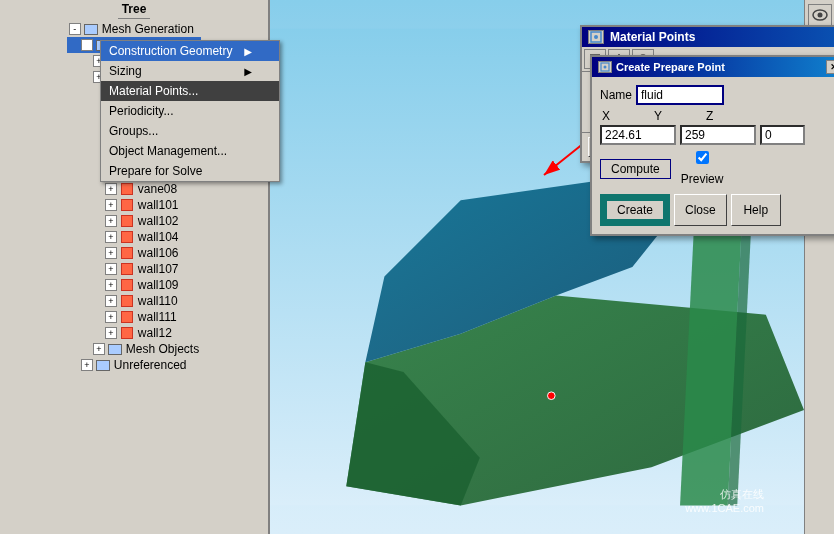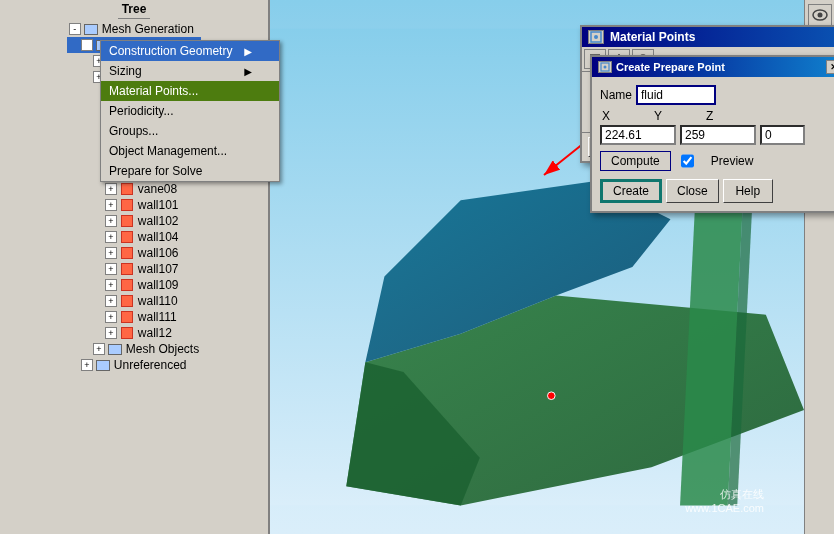--- a/index.html
+++ b/index.html
@@ -294,21 +294,21 @@
 
     .form-input {
       border: 2px inset #808080;
       background: white;
       padding: 1px 3px;
       font-size: 12px;
       height: 20px;
     }
 
     .form-input-name {
-      width: 80px;
+      width: 88px;
       border: 2px solid #000080;
     }
 
     .form-input-coord {
       width: 76px;
     }
 
     .win-btn {
       background: #d4d0c8;
       border-top: 1px solid #ffffff;
@@ -504,21 +504,21 @@
 
   <div class="context-menu" style="left:100px; top:40px;">
     <div class="context-menu-item highlighted">
       <span>Construction Geometry</span>
       <span class="arrow">▶</span>
     </div>
     <div class="context-menu-item">
       <span>Sizing</span>
       <span class="arrow">▶</span>
     </div>
-    <div class="context-menu-item" style="background:#4d7c0f;color:white;">
+    <div class="context-menu-item" style="background:#404040;color:white;">
       <span>Material Points...</span>
     </div>
     <div class="context-menu-item">
       <span>Periodicity...</span>
     </div>
     <div class="context-menu-item">
       <span>Groups...</span>
     </div>
     <div class="context-menu-item">
       <span>Object Management...</span>
@@ -724,28 +724,28 @@
         </div>
 
         <div style="display:flex;gap:4px;margin-bottom:6px;">
           <input type="text" class="form-input form-input-coord" value="224.61" style="">
           <input type="text" class="form-input form-input-coord" value="259" style="">
           <input type="text" class="form-input form-input-coord" style="width: 45px;" value="0">
         </div>
 
         <div style="display:flex;align-items:center;gap:10px;margin-bottom:8px;">
           <button class="win-btn" style="min-width:60px;border:1px solid #000080;">Compute</button>
-          <label style="display:flex;gap:17px;">
+          <label style="display:flex;align-items:center;gap:8px;flex-direction:column;">
             <input type="checkbox" checked="" style="">
             <span>Preview</span>
           </label>
         </div>
 
         <div style="display:flex;gap:4px;">
-          <button class="win-btn" style="border:3px solid #0f766e;">Create</button>
+          <button class="win-btn" style="border:7px solid #0f766e;">Create</button>
           <button class="win-btn">Close</button>
           <button class="win-btn">Help</button>
         </div>
       </div>
     </div>
 
   </div>
 
 </div>
 

